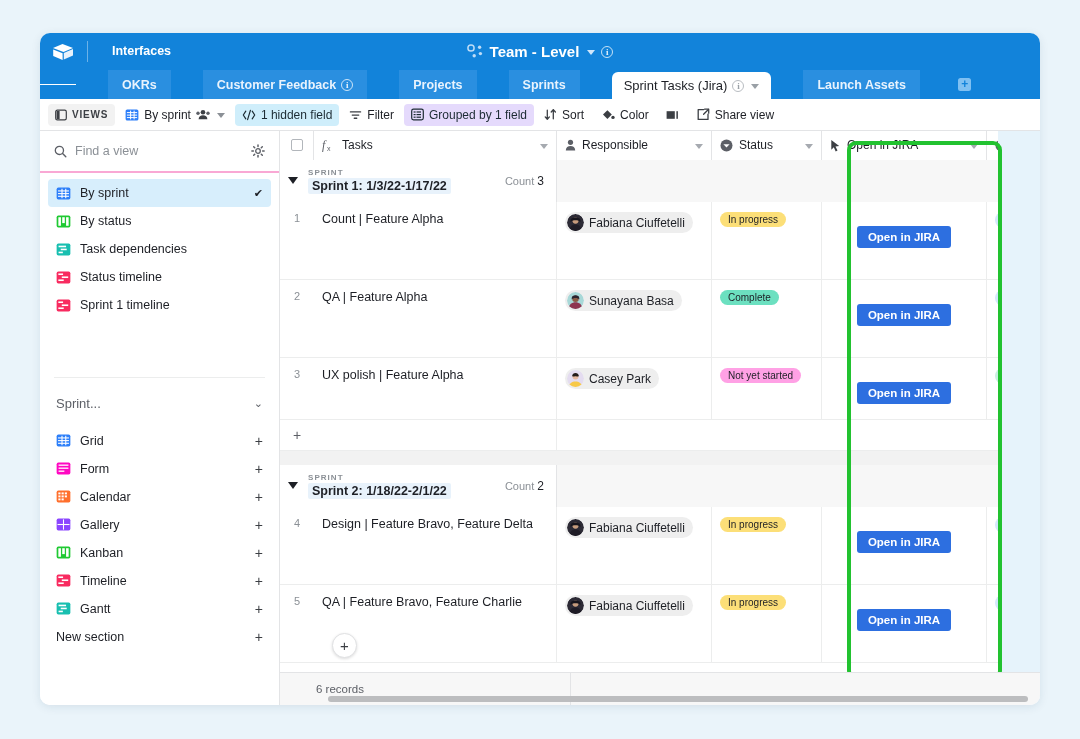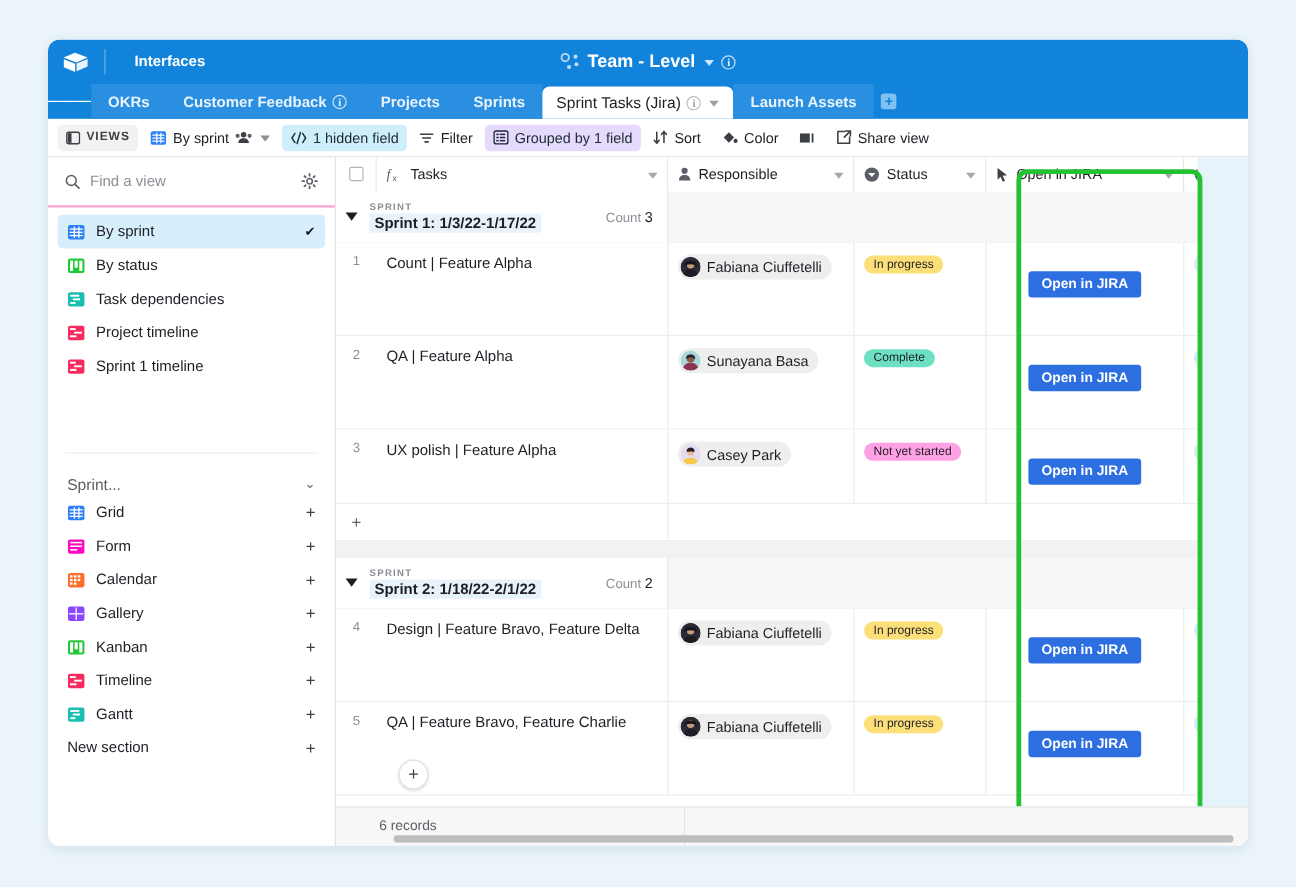--- a/index.html
+++ b/index.html
@@ -53,21 +53,21 @@
     display:inline-block; width: 12px; height: 12px; border-radius: 50%;
     border: 1.3px solid rgba(255,255,255,.75); color: rgba(255,255,255,.9);
     font-size: 9px; line-height: 10px; text-align: center; font-weight: bold;
     font-family: "Liberation Serif", serif;
   }
   .infodot.grey {
     border-color: #b9bdc2; color: #9aa0a6; background: transparent;
   }
   
   .tabrow {
-    height: 29px; background: #1283da; position: relative; display: flex; align-items: flex-end;
+    height: 29px; background: #1283da; position: relative; display: flex; align-items: flex-end; gap: 32px;
   }
   .hamburger {
     width: 36px; height: 29px; display:flex; align-items:center; justify-content:center;
   }
   .hamburger span { display:block; width:15px; height:1.6px; background:#fff; margin:2px 0; }
   .tab {
     height: 29px; padding: 0 14px; display:flex; align-items:center; gap:5px;
     color: #e9f3fd; font-size: 12.5px; font-weight: bold; white-space: nowrap;
   }
   .tab.alt { background: #2a8fe0; }
@@ -120,21 +120,21 @@
   .viewitem .check { margin-left: auto; color: #1d1f25; font-size: 11px; }
   .vicon { width: 15px; height: 15px; border-radius: 2px; flex: none; position: relative; }
   .sidebar-divider { height: 1px; background: #eceded; margin: 14px 14px 0 14px; }
   .create-head {
     height: 34px; display: flex; align-items: center; padding: 0 16px;
     font-size: 13px; color: #5c5f66; margin-top: 8px;
   }
   .create-head .chev { margin-left: auto; color:#5c5f66; font-size: 11px; }
   .createlist { padding: 0 8px; }
   .createitem {
-    height: 28px; display: flex; align-items: flex-start; gap: 9px; padding: 0 8px;
+    height: 28px; display: flex; align-items: flex-end; gap: 9px; padding: 0 8px;
     border-radius: 4px; font-size: 12.5px; color: #1d1f25;
   }
   .createitem .plus { margin-left: auto; color: #3c3f44; font-size: 14px; line-height: 14px; }
   .createitem.nosec { padding-left: 8px; }
   
   .grid { flex: 1; position: relative; background: #fff; overflow: hidden; }
   .gridhead {
     height: 29px; background: #fff; border-bottom: 1px solid #dcdde0;
     display: flex; align-items: center; position: relative;
   }
@@ -469,21 +469,21 @@
           </div>
           <div class="viewitem">
             <span class="vicon">
               <svg width="15" height="15" viewBox="0 0 14 14">
                   <rect x="0.6" y="1.4" width="12.8" height="11.2" rx="1.6" fill="#f82b60"></rect>
                   <rect x="2.2" y="3.2" width="4.4" height="1.5" fill="#fff"></rect>
                   <rect x="5.4" y="6" width="6" height="1.5" fill="#fff"></rect>
                   <rect x="2.2" y="8.8" width="5" height="1.5" fill="#fff"></rect>
                 </svg>
             </span>
-            <span>Project timeline</span>
+            <span>Status timeline</span>
           </div>
           <div class="viewitem">
             <span class="vicon">
               <svg width="15" height="15" viewBox="0 0 14 14">
                   <rect x="0.6" y="1.4" width="12.8" height="11.2" rx="1.6" fill="#f82b60"></rect>
                   <rect x="2.2" y="3.2" width="4.4" height="1.5" fill="#fff"></rect>
                   <rect x="5.4" y="6" width="6" height="1.5" fill="#fff"></rect>
                   <rect x="2.2" y="8.8" width="5" height="1.5" fill="#fff"></rect>
                 </svg>
             </span>

